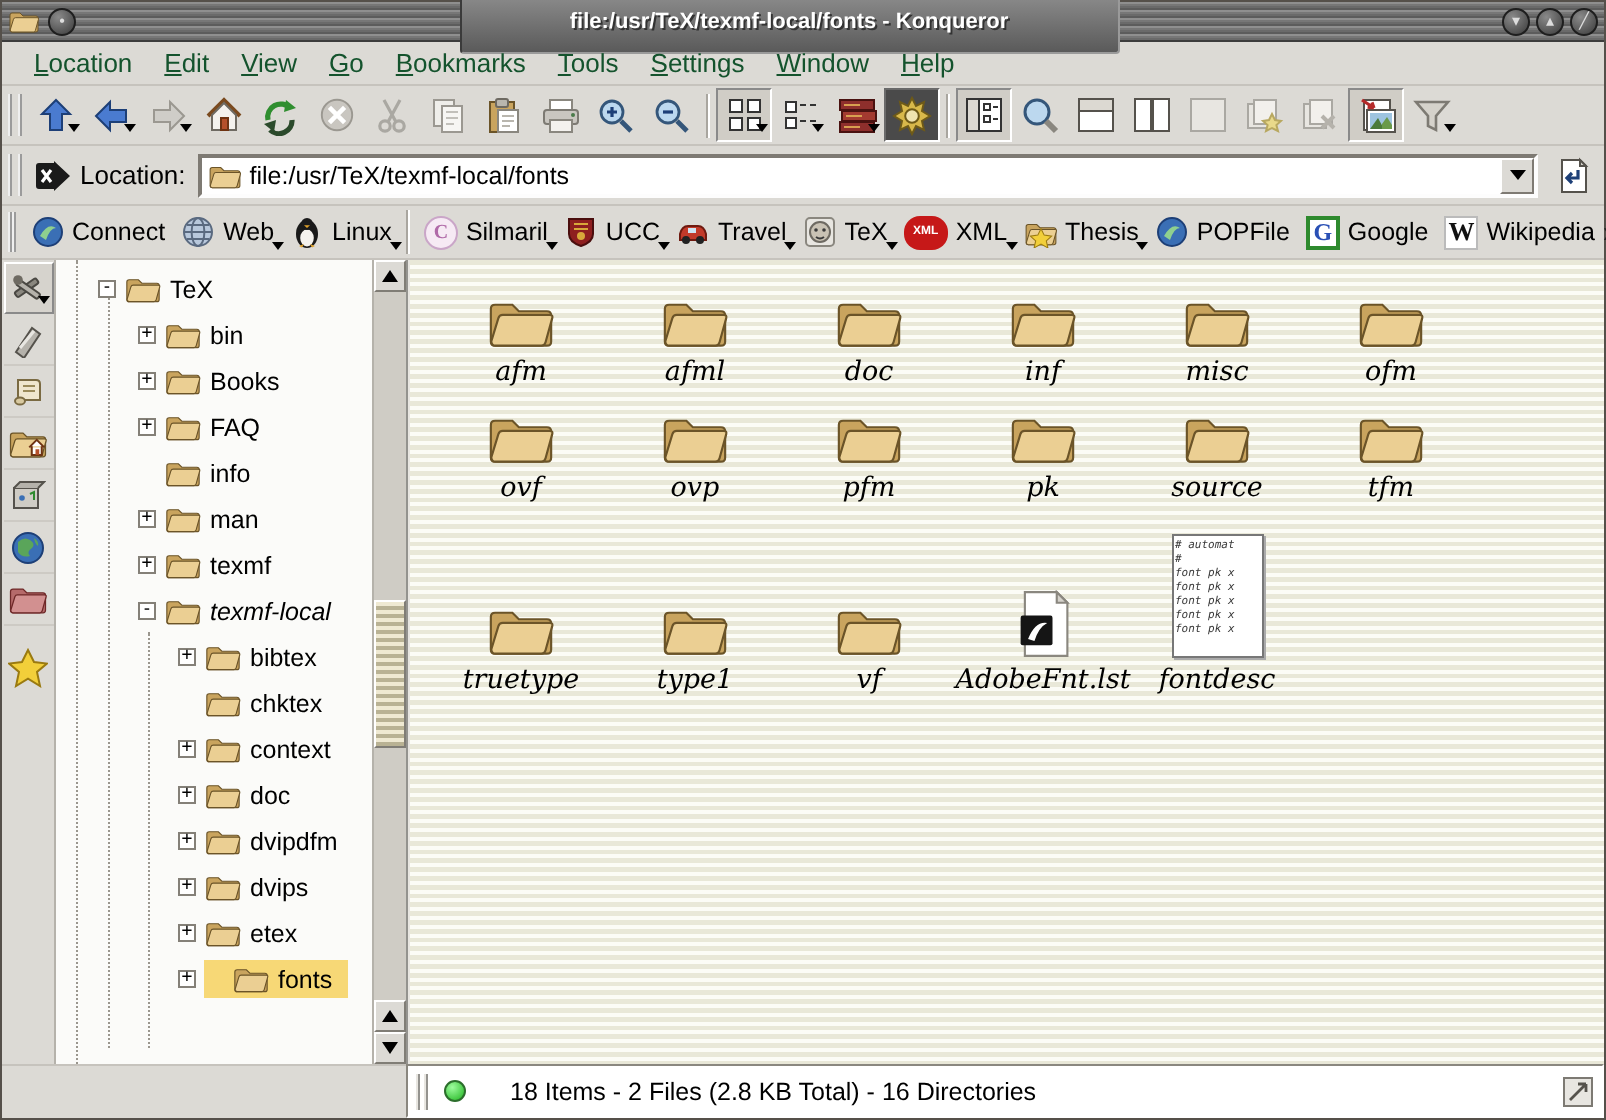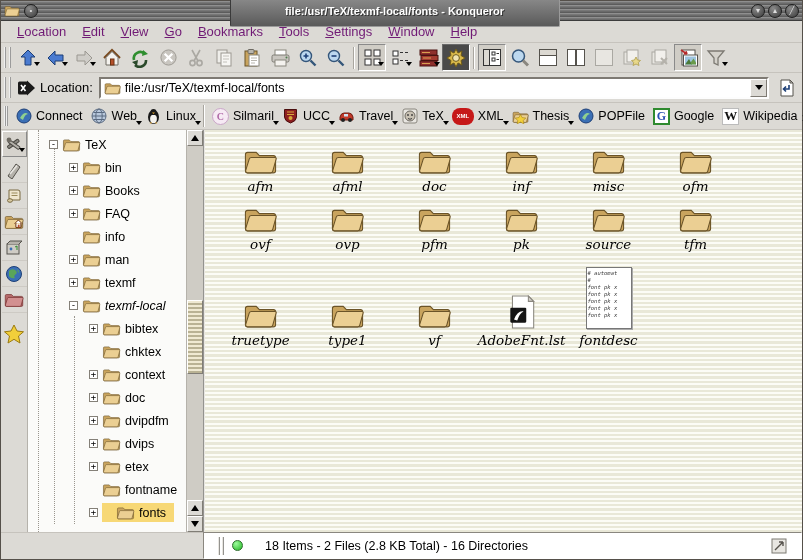--- a/index.html
+++ b/index.html
@@ -19,21 +19,21 @@
   .title-box { margin:0 auto; min-width:330px; height:32px; padding:0 14px;
     background:linear-gradient(to bottom,#8e8e8e,#5a5a5a);
     border:1px solid; border-color:#3a3a3a #9a9a9a #9a9a9a #3a3a3a; border-radius:2px;
     display:flex; align-items:center; justify-content:center; }
   .title-text { color:#fff; font-size:11px; font-weight:bold; text-shadow:1px 1px 0 #333; white-space:nowrap; }
   .tb-right { display:flex; gap:3px; }
 
   
   .menubar { height:22px; flex:0 0 22px; display:flex; align-items:center; padding-left:8px;
     border-bottom:1px solid #c6c3bd; }
-  .menu-item { display:block; padding:2px 8px; font-size:13px; color:#701a75; cursor:default; }
+  .menu-item { display:block; padding:2px 8px; font-size:13px; color:#14532d; cursor:default; }
   .menu-item::first-letter { text-decoration:underline; }
 
   
   .toolbar { display:flex; align-items:center; padding:1px 2px; border-bottom:1px solid #c6c3bd; }
   .main-toolbar { height:30px; flex:0 0 30px; }
   .location-toolbar { height:30px; flex:0 0 30px; }
   .bookmark-toolbar { height:27px; flex:0 0 27px; }
   .grip { width:7px; height:80%; margin:0 3px 0 1px;
     border-left:2px ridge #efefef; border-right:2px ridge #efefef; }
   .tbtn { width:28px; height:27px; position:relative; display:flex; align-items:center;
@@ -102,21 +102,21 @@
   .file-label { font-family:"DejaVu Serif","Liberation Serif",serif; font-size:13.5px; color:#000;
     margin-top:3px; white-space:nowrap; }
   .preview-box { width:46px; height:62px; background:#fff; border:1px solid #777;
     padding:2px 1px; overflow:hidden; box-shadow:1px 1px 0 #aaa; }
   .preview-box pre { font-family:"DejaVu Sans Mono",monospace; font-size:5.5px; line-height:7px; color:#3a3a3a; }
 
   
   .statusbar { height:27px; flex:0 0 27px; display:flex; align-items:stretch; background:#dcdad5; }
   .status-left { width:202px; flex:0 0 202px; border-top:1px solid #c6c3bd; }
   .status-main { flex:1; background:#fff; border:1px solid; border-color:#8a877f #fff #fff #8a877f;
-    display:flex; align-items:center; padding:0 14px; }
+    display:flex; align-items:center; padding:0 4px; }
   .status-grip { width:6px; height:18px; border-left:2px ridge #e8e6e1; border-right:2px ridge #e8e6e1; margin-right:8px; }
   .led { width:11px; height:11px; border-radius:50%; border:1px solid #2c6e2c;
     background:radial-gradient(circle at 35% 30%, #9dfc9d, #20b520); margin-right:22px; }
   .status-text { font-size:12.5px; color:#000; }
   .resize-grip { margin-left:auto; display:flex; align-items:center; }
 
   svg { display:block; }
 </style>
 </head>
 <body>
@@ -638,26 +638,20 @@
           </svg>
         <span class="tlabel">dvips</span>
       </div>
       <div class="tree-row" style="padding-left:61px">
         <span class="expander">+</span>
         <svg width="19" height="15" viewBox="0 0 32 26">
             <use href="#sym-folder"></use>
           </svg>
         <span class="tlabel">etex</span>
       </div>
-      <div class="tree-row" style="padding-left:74px">
-        <svg width="19" height="15" viewBox="0 0 32 26">
-            <use href="#sym-folder"></use>
-          </svg>
-        <span class="tlabel">fontname</span>
-      </div>
       <div class="tree-row" style="padding-left:61px">
         <span class="expander">+</span>
         <span class="sel-wrap">
           <svg width="19" height="15" viewBox="0 0 32 26">
               <use href="#sym-folder"></use>
             </svg>
           <span class="tlabel">fonts</span>
         </span>
       </div>
     </div>

